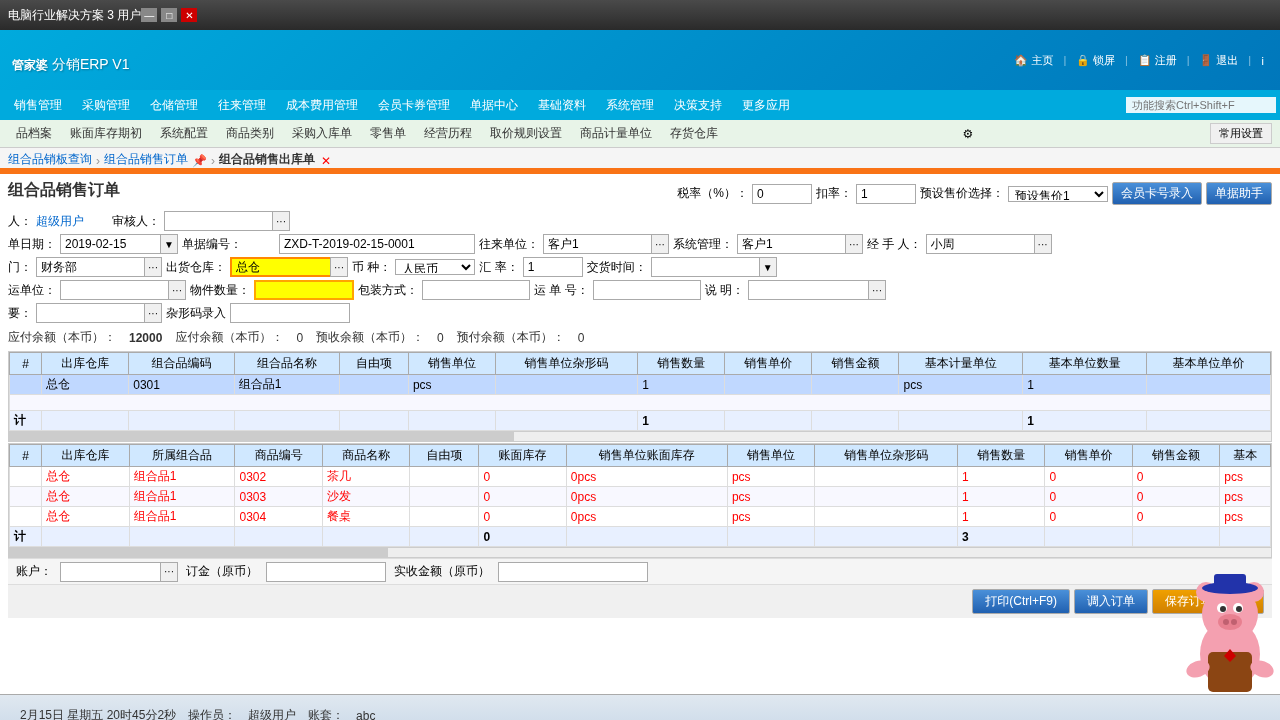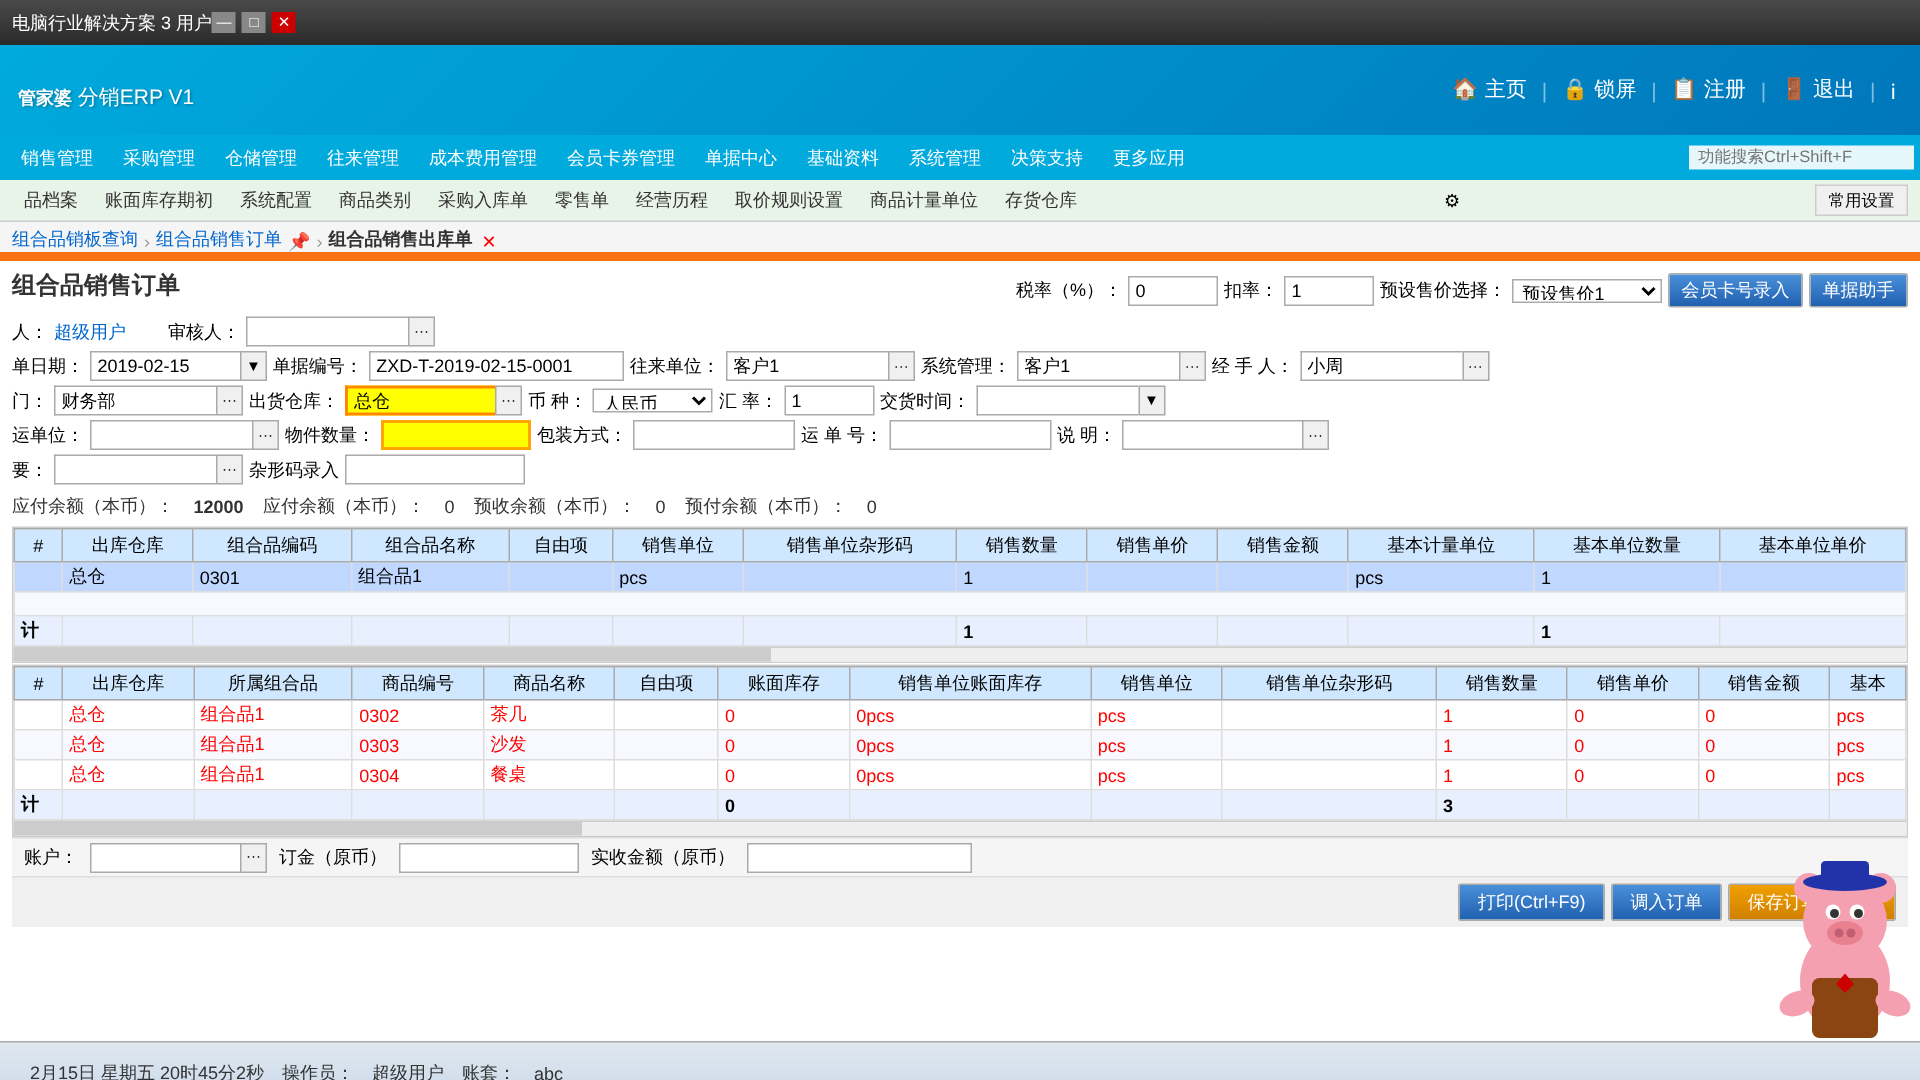--- a/index.html
+++ b/index.html
@@ -75,21 +75,21 @@
     .status-right { margin-left: auto; }
     
     
     .yellow-highlight { background: yellow; border: 2px solid #ff8800; }
 
     
     .top-action-btns { display: flex; gap: 4px; align-items: center; margin-left: auto; }
     .top-action-btn { padding: 2px 8px; border: 1px solid #aaa; cursor: pointer; font-size: 12px; background: linear-gradient(to bottom, #4a90d9, #2060b0); color: white; border-radius: 2px; }
     
     .header-nav-right { margin-left: auto; display: flex; align-items: center; gap: 2px; }
-    .header-nav-right span { color: white; font-size: 14px; cursor: pointer; padding: 0 4px; }
+    .header-nav-right span { color: white; font-size: 11px; cursor: pointer; padding: 0 4px; }
 
     .mascot { position: absolute; right: 0; bottom: 26px; width: 100px; height: 120px; z-index: 10; }
   </style>
 </head>
 <body>
 
 <div class="title-bar">
   <span>电脑行业解决方案 3 用户</span>
   <div class="title-bar-controls">
     <button class="title-btn">—</button>
@@ -185,21 +185,21 @@
     <span style="flex:1"></span>
   </div>
 
   <div class="form-row">
     <span>单日期：</span>
     <div class="input-with-btn">
       <input class="form-input" value="2019-02-15" style="width: 100px;">
       <button class="browse-btn">▼</button>
     </div>
     <span>单据编号：</span>
-    <input class="form-input" value="ZXD-T-2019-02-15-0001" style="width: 170px;">
+    <input class="form-input" value="ZXD-T-2019-02-15-0001" style="width: 196px; margin-left: 33px;">
     <span>往来单位：</span>
     <div class="input-with-btn">
       <input class="form-input form-input-md" value="客户1" style="">
       <button class="browse-btn">···</button>
     </div>
     <span>系统管理：</span>
     <div class="input-with-btn">
       <input class="form-input form-input-md" value="客户1" style="">
       <button class="browse-btn">···</button>
     </div>

